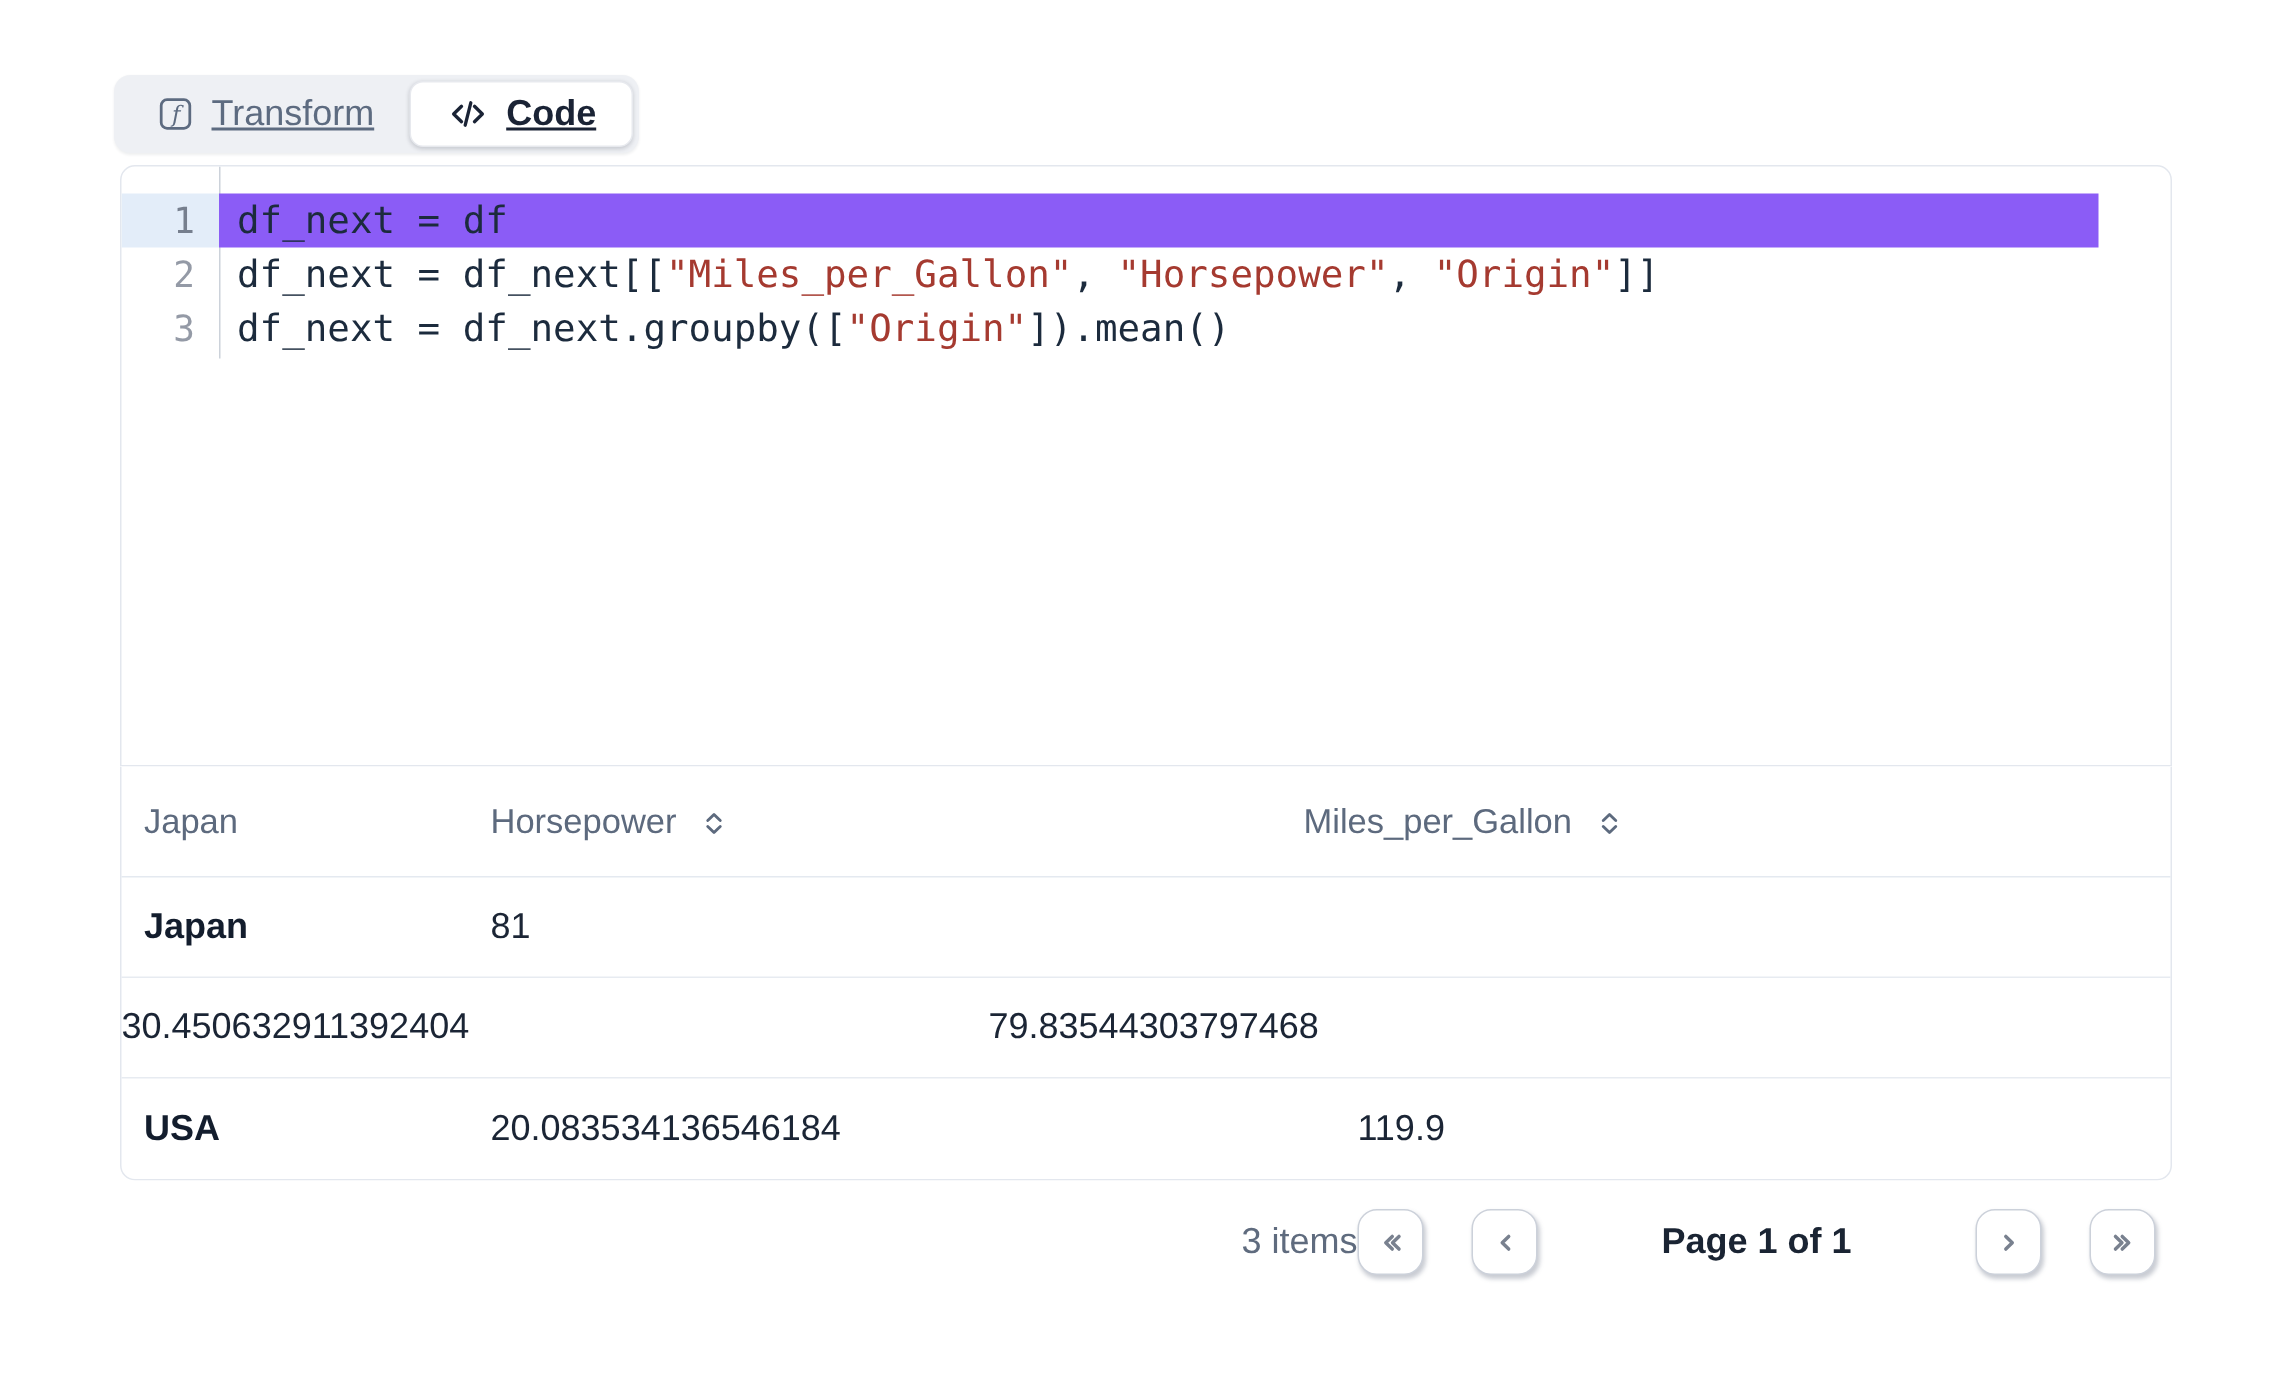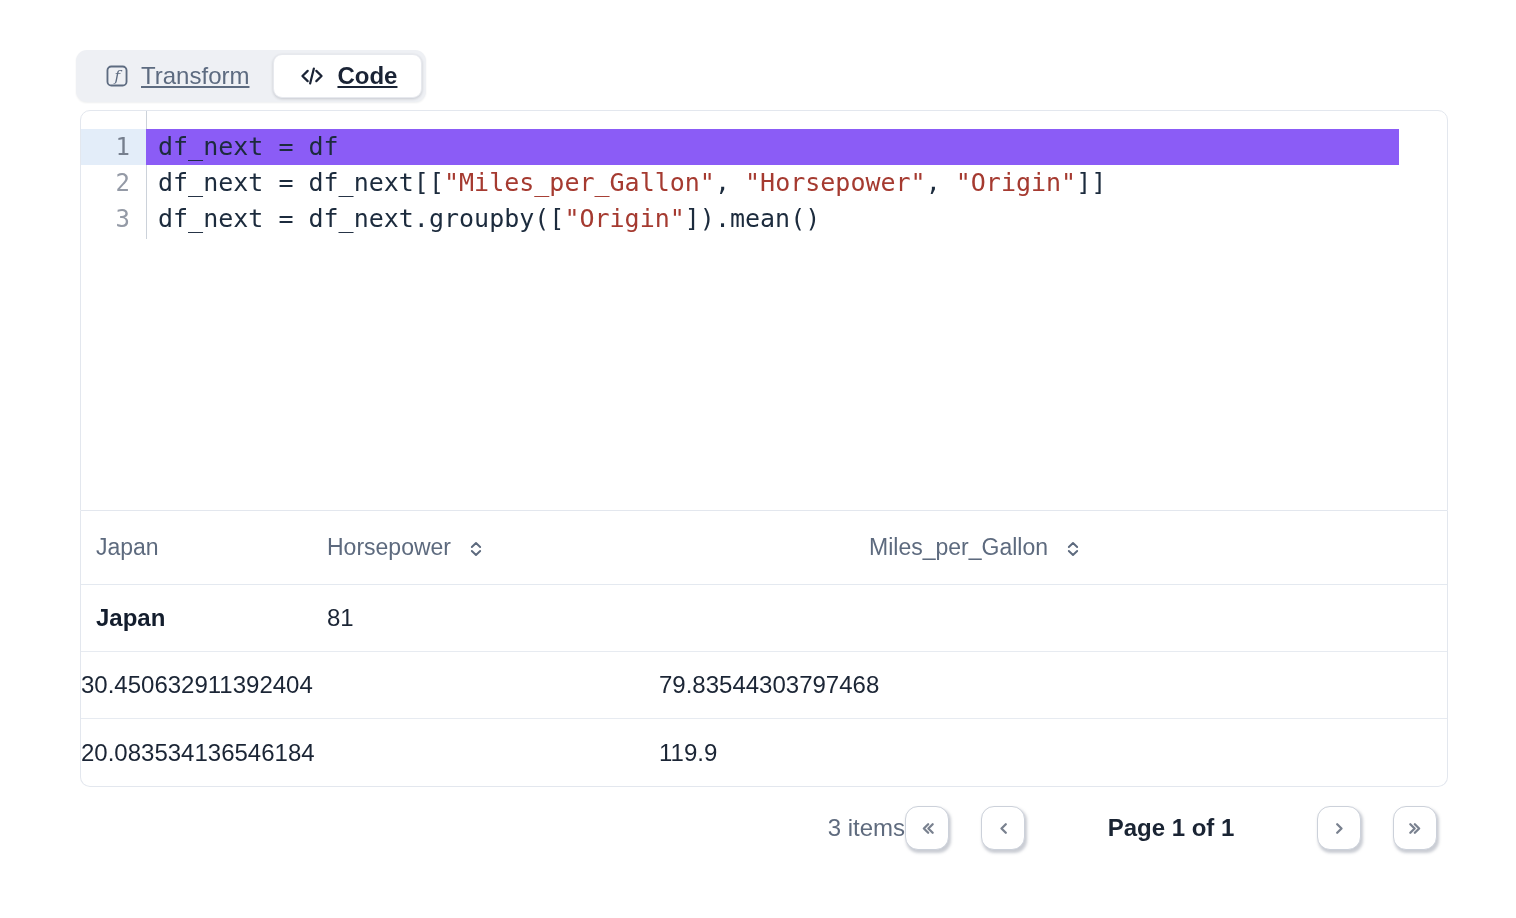--- a/index.html
+++ b/index.html
@@ -137,20 +137,21 @@
   <div>
       <div class="trow tbody-row">
         <div class="col0 cell-index">Japan</div>
         <div class="col2">81</div>
       </div>
       <div class="trow tbody-row">
         <div class="col1">30.450632911392404</div>
         <div class="col2">79.83544303797468</div>
       </div>
       <div class="trow tbody-row">
+        <div class="col0 cell-index">USA</div>
         <div class="col1">20.083534136546184</div>
         <div class="col2">119.9</div>
       </div>
     </div>
 </div>
 
 <div class="tfooter">
   <div class="items-count">3 items</div>
   <div class="pager">
     <div class="page-btn">

